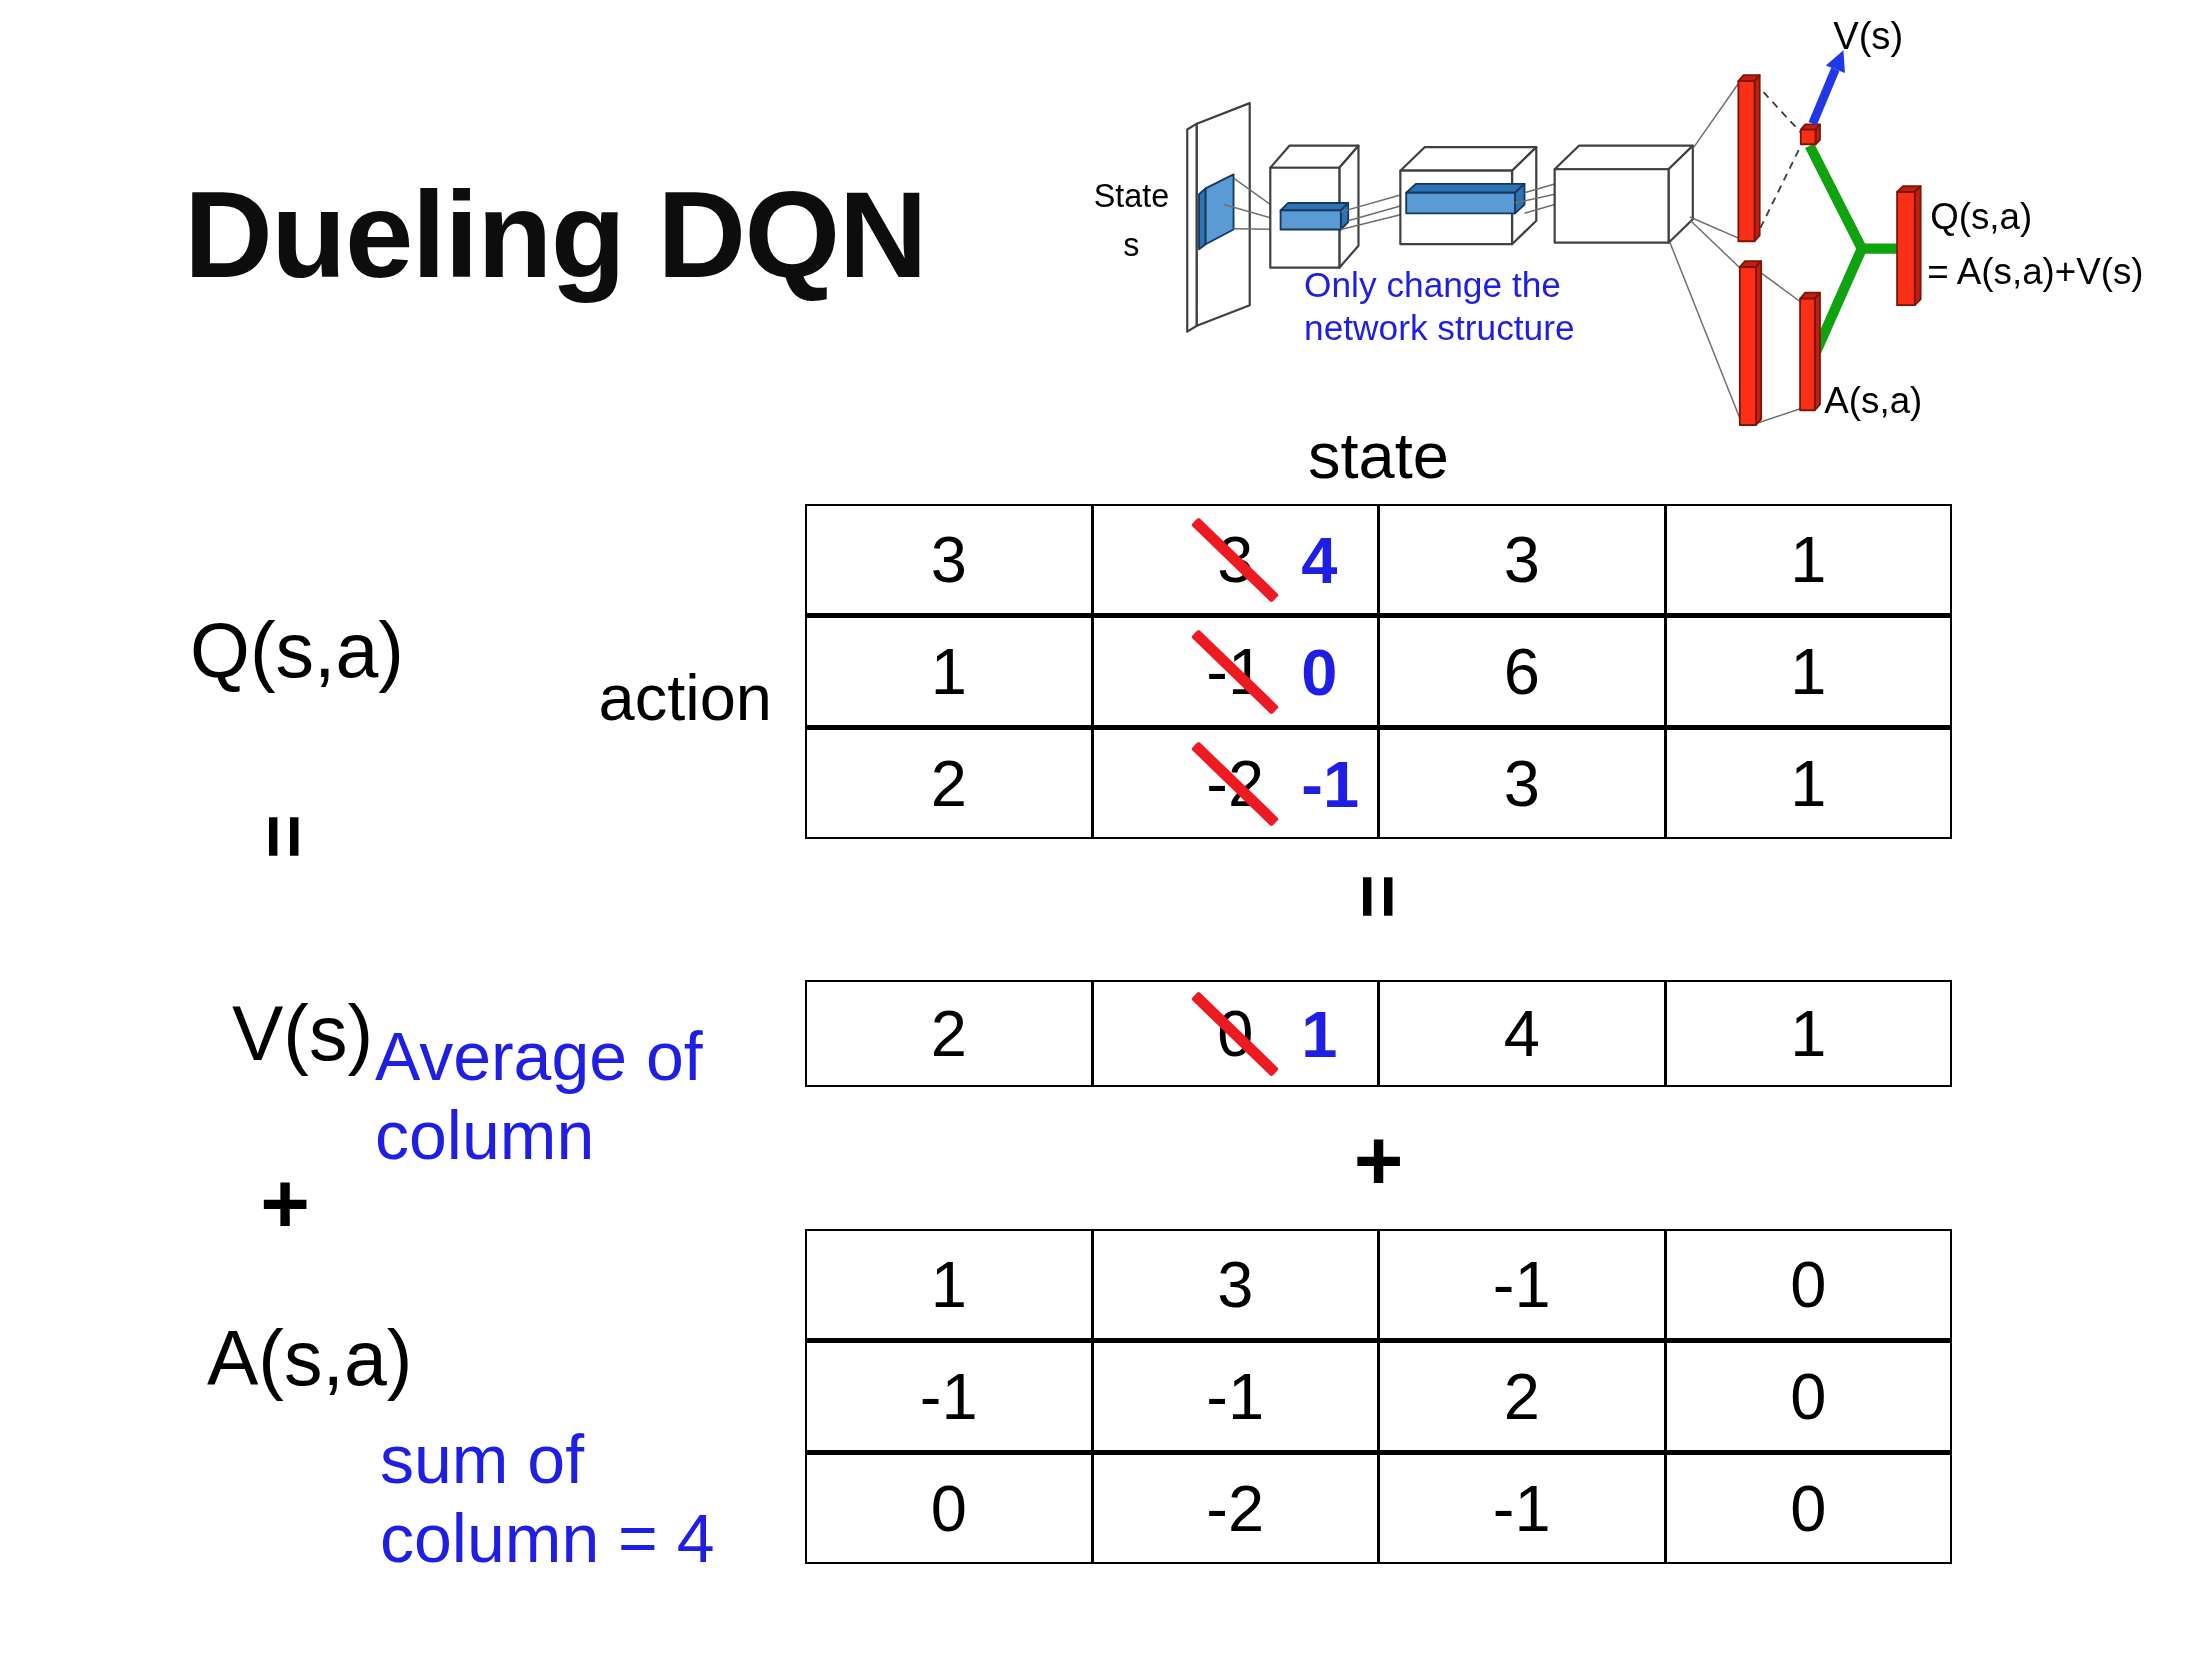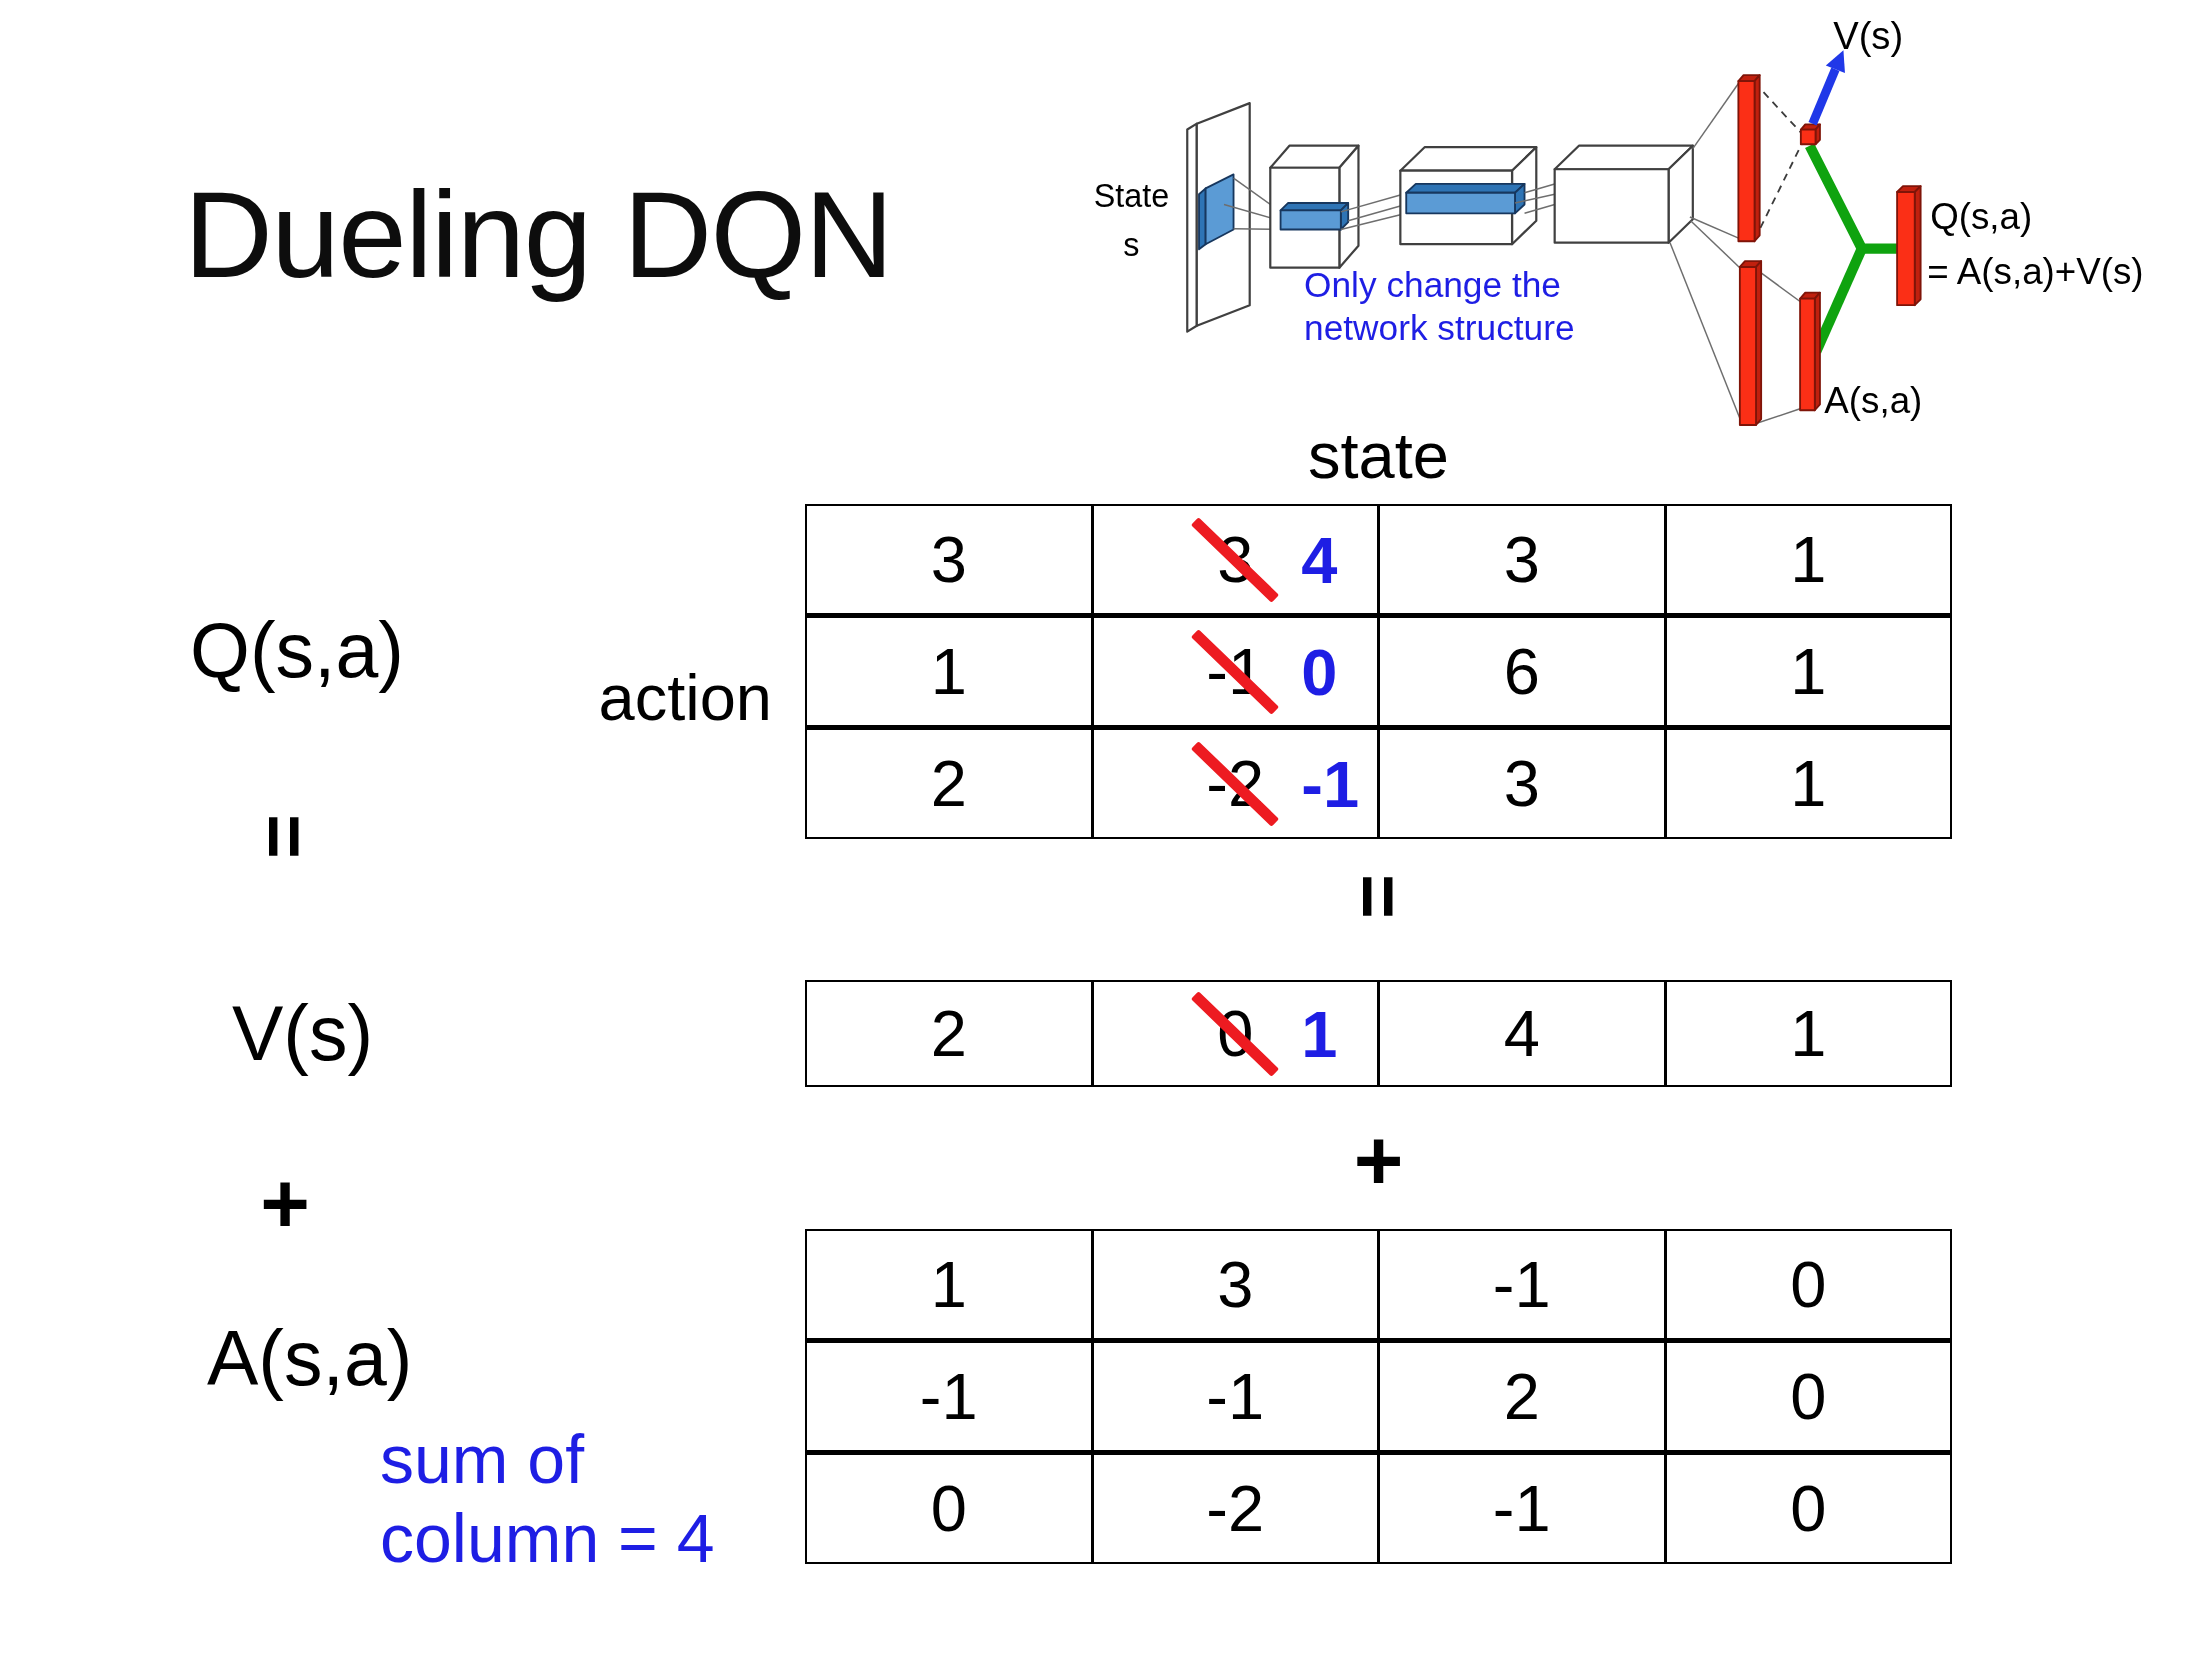--- a/index.html
+++ b/index.html
@@ -3,21 +3,21 @@
 <meta charset="utf-8">
 <style>
   html,body{margin:0;padding:0;background:#888;}
   .slide{
     position:relative; width:2205px; height:1654px; background:#fff;
     font-family:"Liberation Sans", sans-serif; color:#000; overflow:hidden;
   }
   .abs{position:absolute;}
   
   .title{
-    left:184px; top:173px; font-size:123px; line-height:1; font-weight:400;
+    left:184px; top:173px; font-size:123px; line-height:1; font-weight:700;
     letter-spacing:-1.5px; color:#0d0d0d; white-space:nowrap;
   }
   
   .lbl{line-height:1; white-space:nowrap;}
   .q-label{left:190px; top:612px; font-size:77px;}
   .action-label{left:478px; top:637px; width:294px; text-align:right; font-size:65px;margin-top:28px;}
   .state-label{left:805px; top:423px; width:1147px; text-align:center; font-size:65px;}
   .v-label{left:232px; top:995px; font-size:77px;}
   .a-label{left:207px; top:1320px; font-size:77px;}
   .note{color:var(--accent-blue,#1E1EE4); font-size:68px; line-height:79px; white-space:nowrap;}
@@ -206,20 +206,24 @@
   </svg>
 
   <div class="abs lbl q-label">Q(s,a)</div>
   <div class="abs lbl action-label">action</div>
   <div class="abs lbl state-label">state</div>
 
   <div class="abs sym eq eq-left"><span>=</span></div>
   <div class="abs sym eq eq-center"><span>=</span></div>
 
   <div class="abs lbl v-label">V(s)</div>
+  <div class="abs note avg-note">
+    <div>Average of</div>
+    <div>column</div>
+  </div>
 
   <div class="abs sym plus plus-left">+</div>
   <div class="abs sym plus plus-center">+</div>
 
   <div class="abs lbl a-label">A(s,a)</div>
   <div class="abs note sum-note">
     <div>sum of</div>
     <div>column = 4</div>
   </div>
 

